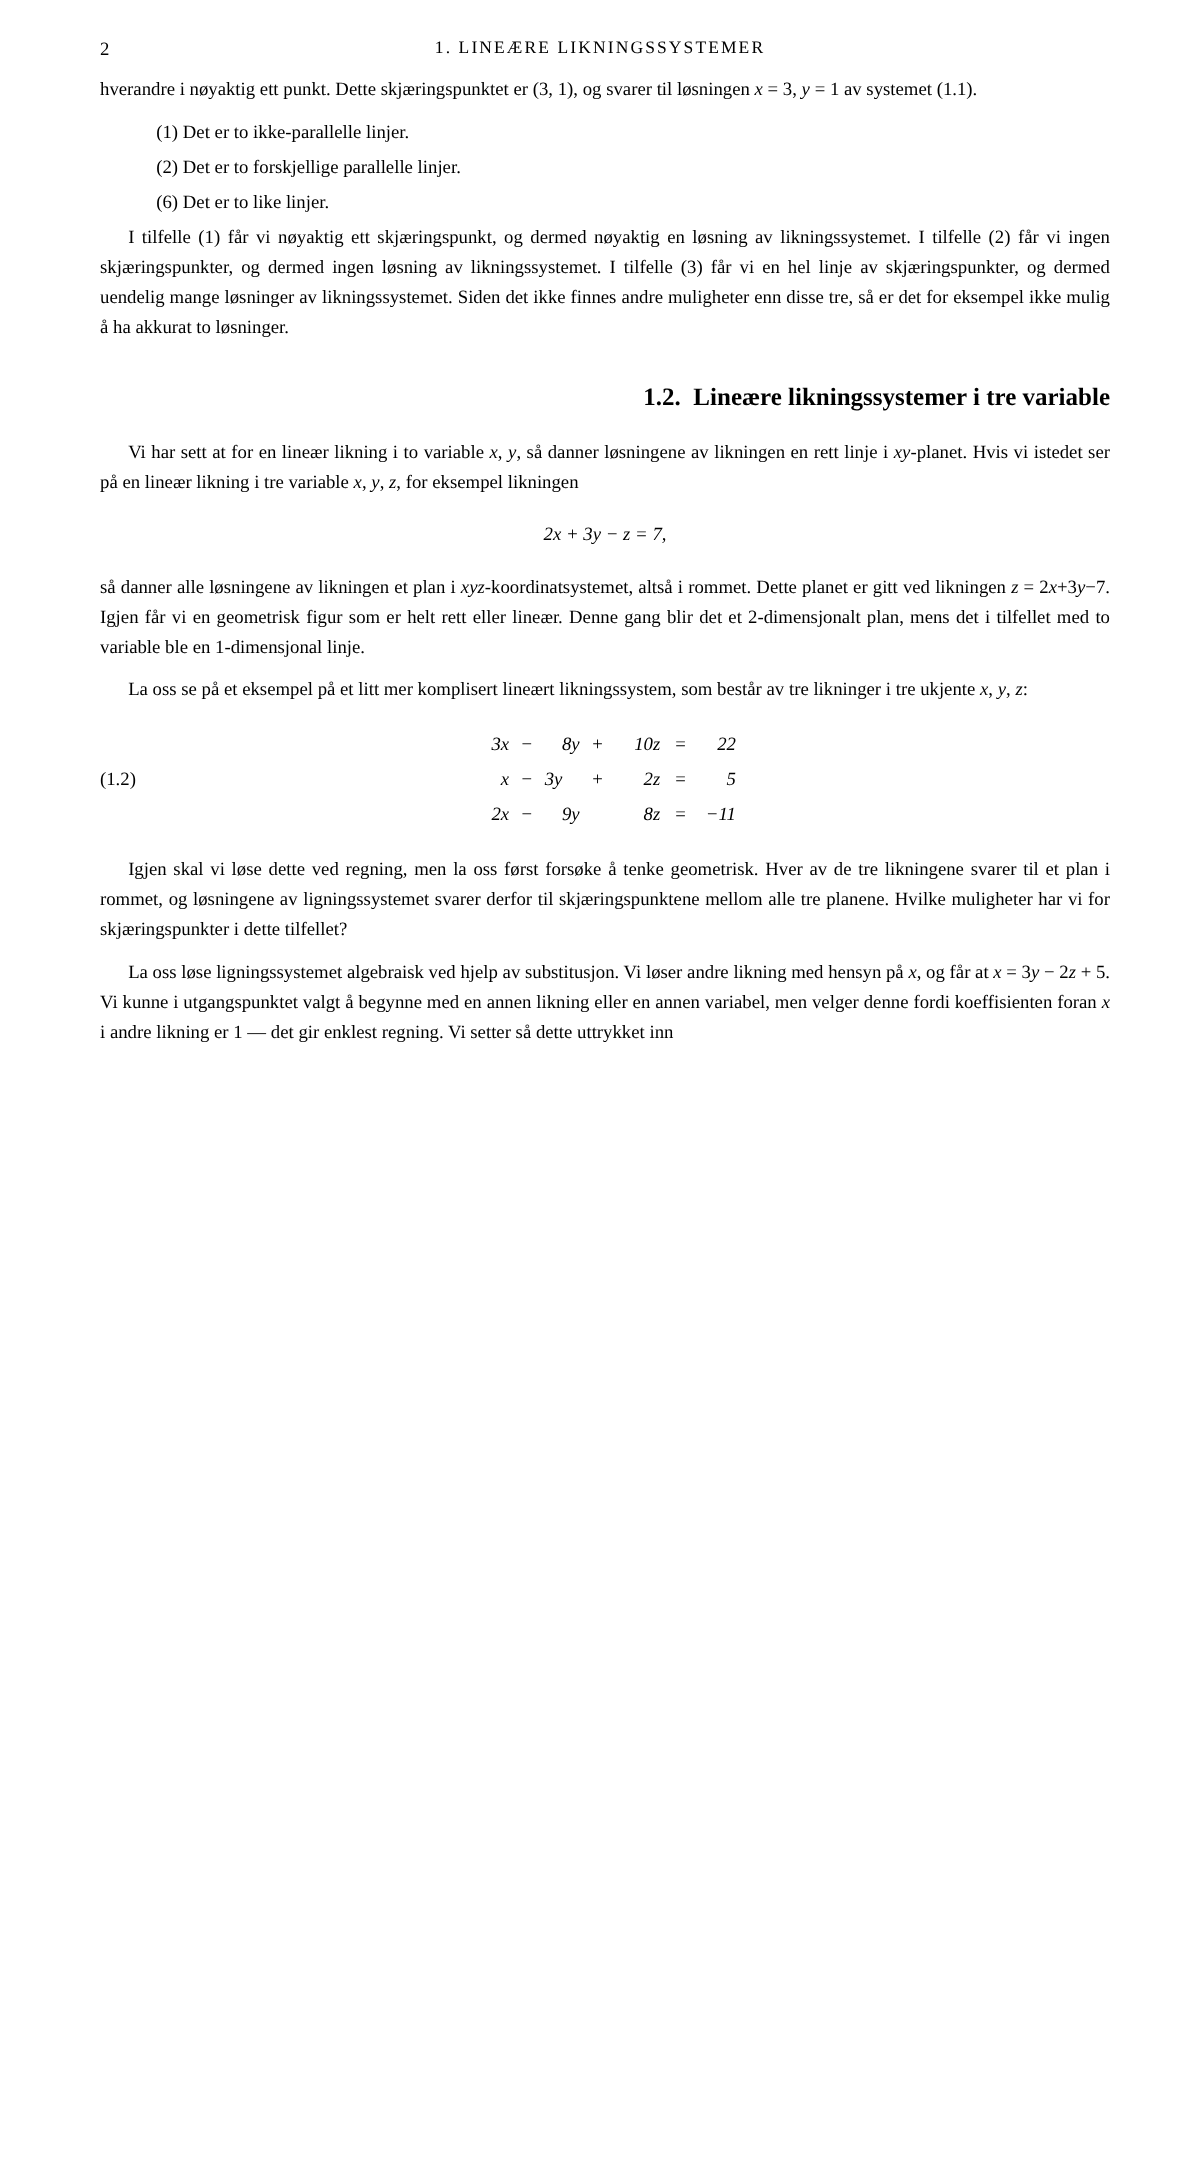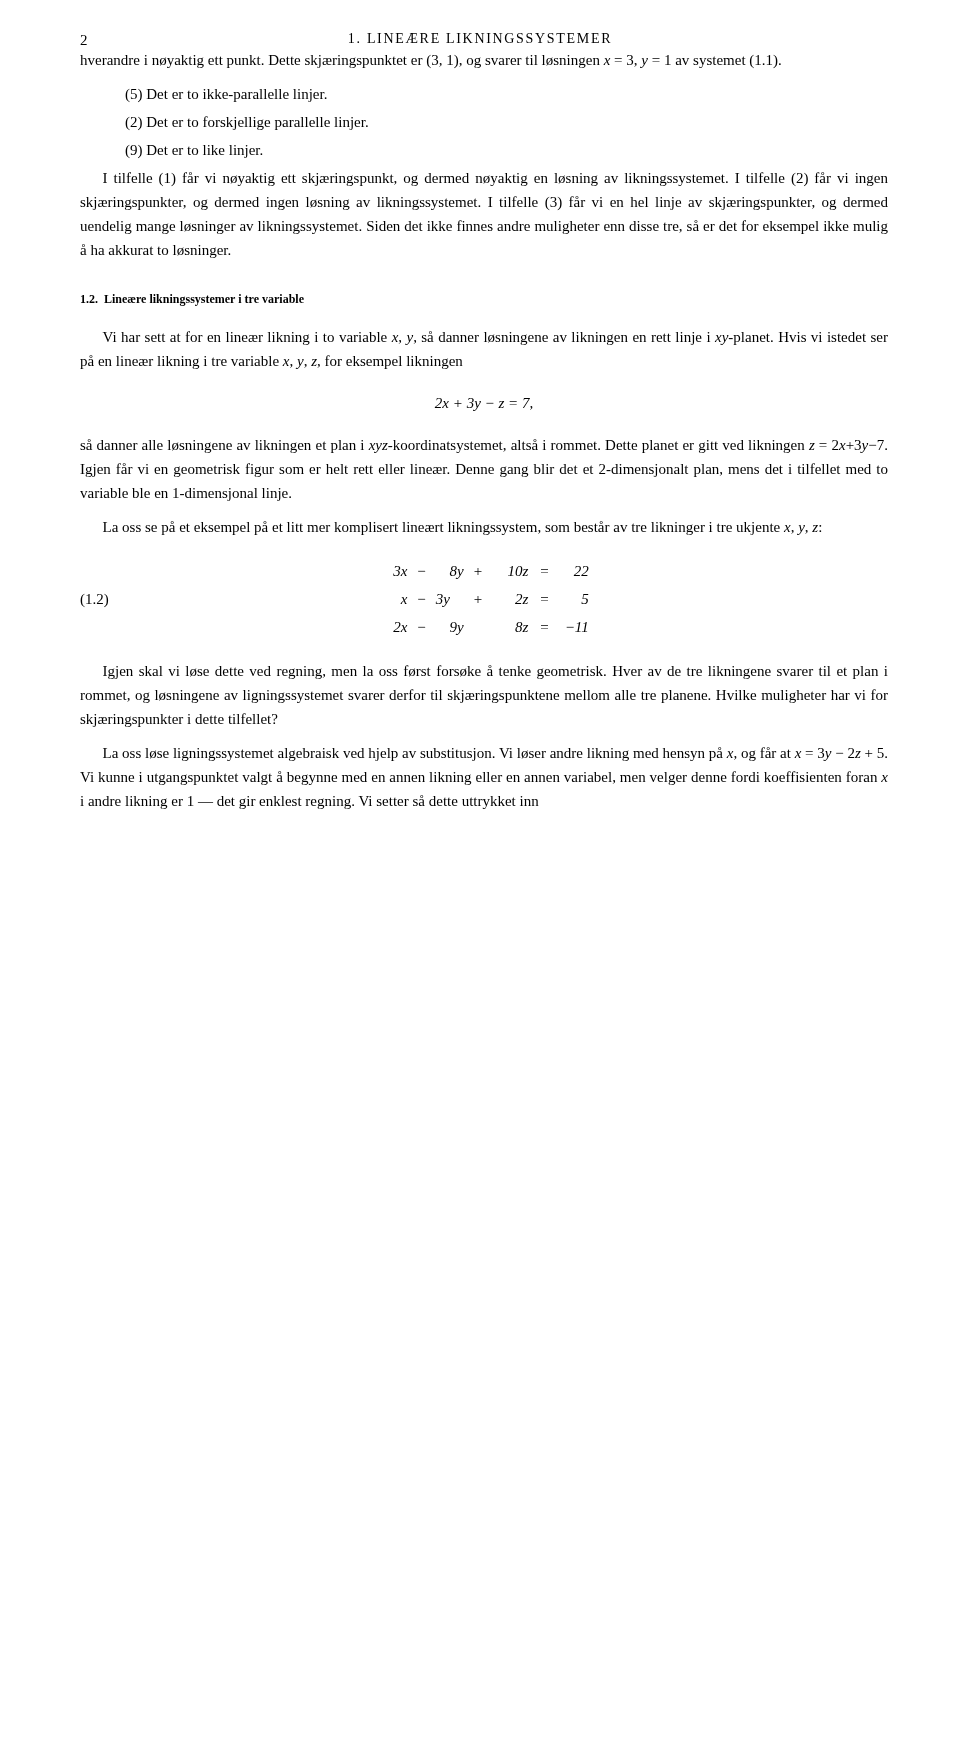--- a/index.html
+++ b/index.html
@@ -36,38 +36,38 @@
       left: 0;
       right: 0;
       text-align: center;
       font-size: 14px;
       letter-spacing: 0.12em;
       text-transform: uppercase;
       font-weight: normal;
     }
 
     .content {
-      margin-top: 8px;
+      margin-top: 20px;
     }
 
     p {
       text-align: justify;
       margin-bottom: 10px;
       hyphens: auto;
     }
 
     .indent {
       text-indent: 1.5em;
     }
 
     .section-heading {
-      text-align: left;
+      text-align: right;
       font-weight: bold;
       margin: 28px 0 16px 0;
-      font-size: 12px;
+      font-size: 20px;
     }
 
     .list-item {
       margin-left: 3em;
       margin-bottom: 4px;
     }
 
     .equation-block {
       text-align: center;
       margin: 18px 0;
@@ -96,27 +96,27 @@
   <div class="content">
 
     <p>
       hverandre i nøyaktig ett punkt. Dette skjæringspunktet er (3<span class="math">,</span> 1), og
       svarer til løsningen <em>x</em> = 3, <em>y</em> = 1 av systemet (1.1).
     </p>
 
 
 
     <div class="list-item">
-      <span>(5) Det er to ikke-parallelle linjer.</span>
+      <span>(1) Det er to ikke-parallelle linjer.</span>
     </div>
     <div class="list-item">
       <span>(2) Det er to forskjellige parallelle linjer.</span>
     </div>
     <div class="list-item">
-      <span>(9) Det er to like linjer.</span>
+      <span>(6) Det er to like linjer.</span>
     </div>
 
     <p class="indent">
       I tilfelle (1) får vi nøyaktig ett skjæringspunkt, og dermed nøyaktig en
       løsning av likningssystemet. I tilfelle (2) får vi ingen skjæringspunkter,
       og dermed ingen løsning av likningssystemet. I tilfelle (3) får vi en
       hel linje av skjæringspunkter, og dermed uendelig mange løsninger av
       likningssystemet. Siden det ikke finnes andre muligheter enn disse tre,
       så er det for eksempel ikke mulig å ha akkurat to løsninger.
     </p>

